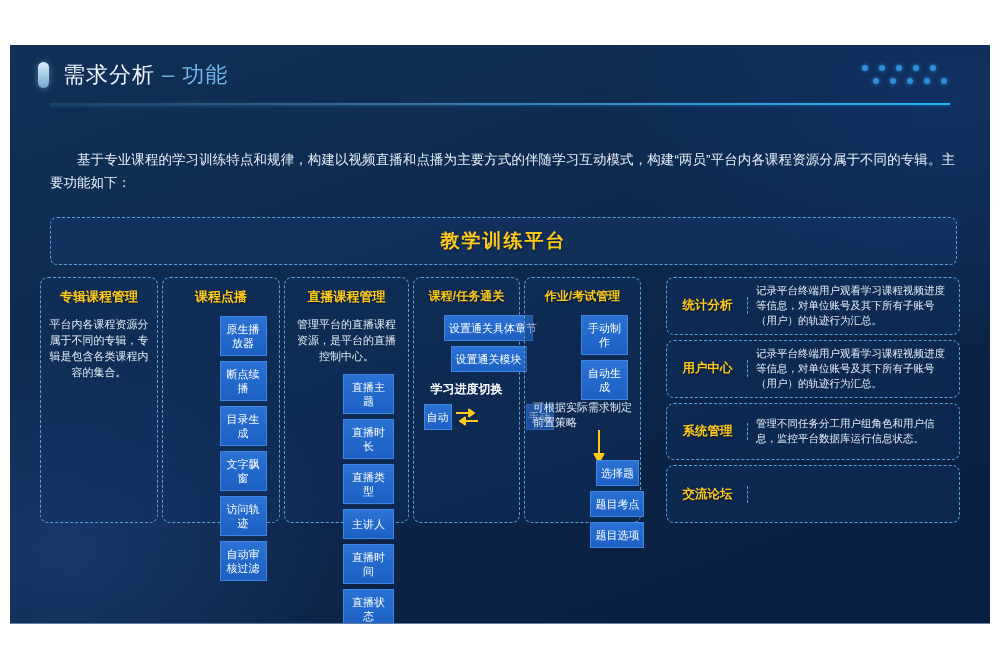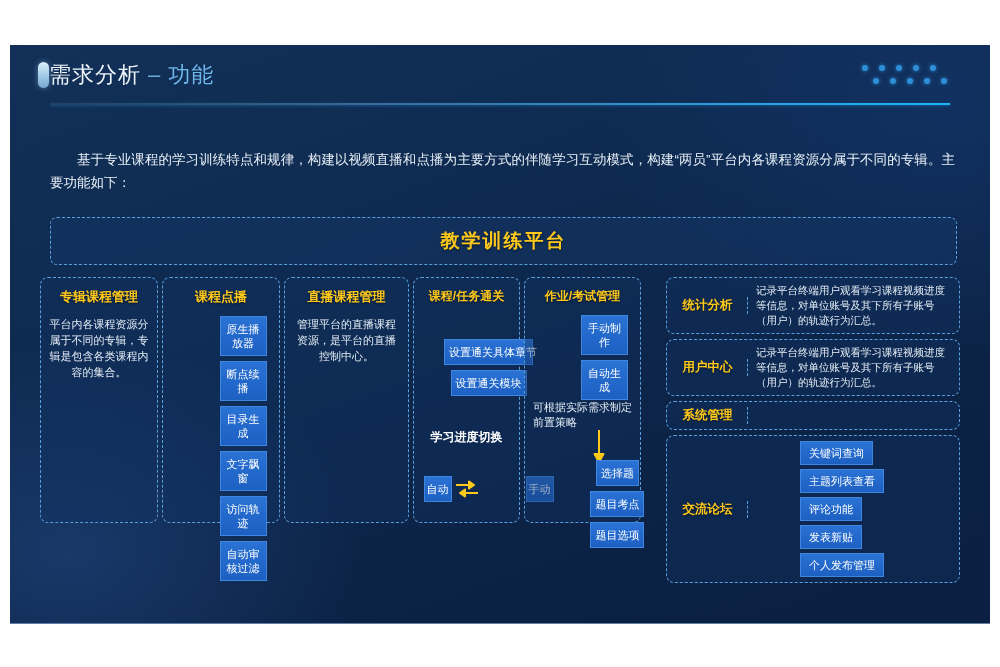--- a/index.html
+++ b/index.html
@@ -26,20 +26,21 @@
     border-bottom: 1px solid #5f7ea8;
   }
 
   
   .hdr {
     position: absolute;
     left: 28px;
     top: 15px;
     display: flex;
     align-items: center;
+    gap: 14px;
   }
   .hdr-pill {
     width: 11px;
     height: 26px;
     border-radius: 6px;
     background: linear-gradient(180deg, #dff0fb 0%, #a9cfe8 45%, #74a8cf 100%);
     box-shadow: 0 0 6px rgba(160,210,245,0.45);
   }
   .hdr-title {
     font-size: 22px;
@@ -126,21 +127,21 @@
     background: rgba(18,50,98,0.40);
     padding: 10px 8px 8px 8px;
     box-sizing: border-box;
     display: flex;
     flex-direction: column;
     align-items: center;
   }
   .col-w1 { width: 118px; }
   .col-w2 { width: 118px; }
   .col-w3 { width: 125px; }
-  .col-w4 { width: 107px; gap: 24px; }
+  .col-w4 { width: 107px; }
   .col-w5 { width: 117px; }
 
   .col-title {
     font-size: 13px;
     font-weight: bold;
     color: #ffc91c;
     text-align: center;
     margin-bottom: 10px;
     text-shadow: 0 1px 2px rgba(0,0,0,0.55);
     white-space: nowrap;
@@ -296,20 +297,28 @@
         <div class="chip half">目录生成</div>
         <div class="chip half">文字飘窗</div>
         <div class="chip half">访问轨迹</div>
         <div class="chip half">自动审核过滤</div>
       </div>
     </div>
 
     <div class="col col-w3">
       <div class="col-title">直播课程管理</div>
       <div class="col-desc">管理平台的直播课程资源，是平台的直播控制中心。</div>
+      <div class="chips">
+        <div class="chip half">直播主题</div>
+        <div class="chip half">直播时长</div>
+        <div class="chip half">直播类型</div>
+        <div class="chip half">主讲人</div>
+        <div class="chip half">直播时间</div>
+        <div class="chip half">直播状态</div>
+      </div>
     </div>
 
     <div class="col col-w4">
       <div class="col-title small">课程/任务通关</div>
       <div class="chips">
         <div class="chip full">设置通关具体章节</div>
         <div class="chip full">设置通关模块</div>
       </div>
       <div class="mid-label">学习进度切换</div>
       <div class="swap-row">
@@ -354,28 +363,22 @@
       <div class="rrow-body">记录平台终端用户观看学习课程视频进度等信息，对单位账号及其下所有子账号（用户）的轨迹行为汇总。</div>
     </div>
 
     <div class="rrow">
       <div class="rrow-label">用户中心</div>
       <div class="rrow-body">记录平台终端用户观看学习课程视频进度等信息，对单位账号及其下所有子账号（用户）的轨迹行为汇总。</div>
     </div>
 
     <div class="rrow">
       <div class="rrow-label">系统管理</div>
+      <div class="rrow-body">管理不同任务分工用户组角色和用户信息，监控平台数据库运行信息状态。</div>
     </div>
 
     <div class="rrow">
       <div class="rrow-label">交流论坛</div>
-      <div class="rrow-chips">
-        <div class="chip">关键词查询</div>
-        <div class="chip">主题列表查看</div>
-        <div class="chip">评论功能</div>
-        <div class="chip">发表新贴</div>
-        <div class="chip">个人发布管理</div>
-      </div>
     </div>
 
   </div>
 
 </div>
 
 </body></html>

